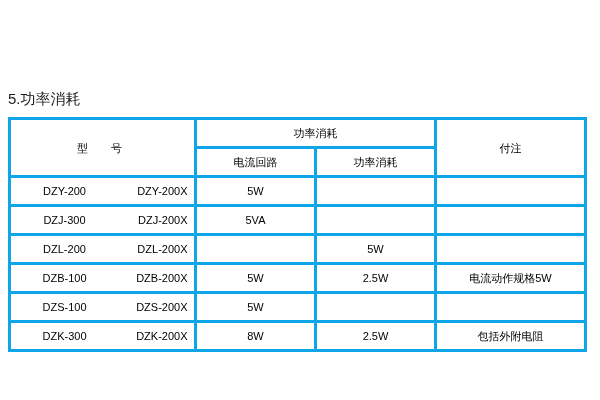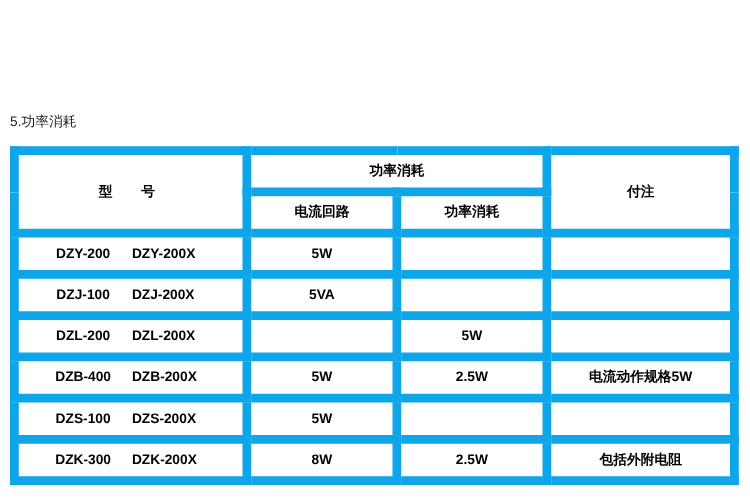--- a/index.html
+++ b/index.html
@@ -17,43 +17,43 @@
   .page {
     position: relative;
     width: 600px;
     height: 400px;
     box-sizing: border-box;
   }
   .section-title {
     position: absolute;
     left: 8px;
     top: 92px;
-    font-size: 11px;
+    font-size: 15px;
     line-height: 13px;
     color: #1a1a1a;
     white-space: nowrap;
   }
   .table-wrap {
     position: absolute;
     left: 8px;
     top: 117px;
     width: 576px;
   }
   table.spec {
     border-collapse: collapse;
     width: 576px;
     table-layout: fixed;
     font-size: 11px;
     color: #000000;
   }
   table.spec td, table.spec th {
-    border: 7px solid #0ea5e9;
+    border: 3px solid #0ea5e9;
     text-align: center;
     vertical-align: middle;
-    font-weight: bold;
+    font-weight: normal;
     padding: 0;
     height: 26px;
     line-height: 14px;
   }
   .col-model { width: 186px; }
   .col-volt { width: 120px; }
   .col-curr { width: 120px; }
   .col-note { width: 150px; }
 
   .hdr-model {
@@ -66,21 +66,21 @@
   }
   .model-cell .m1 {
     display: inline-block;
     min-width: 78px;
     text-align: center;
     padding-left: 8px;
   }
   .model-cell .m2 {
     display: inline-block;
     min-width: 84px;
-    text-align: left;
+    text-align: right;
   }
   .note-cell {
     white-space: nowrap;
   }
 </style>
 </head>
 <body>
 
 <div class="page">
 
@@ -106,33 +106,33 @@
         </tr>
       </thead>
       <tbody>
         <tr>
           <td class="model-cell"><span class="m1">DZY-200</span><span class="m2">DZY-200X</span></td>
           <td>5W</td>
           <td></td>
           <td class="note-cell"></td>
         </tr>
         <tr>
-          <td class="model-cell"><span class="m1">DZJ-100</span><span class="m2">DZJ-200X</span></td>
+          <td class="model-cell"><span class="m1">DZJ-300</span><span class="m2">DZJ-200X</span></td>
           <td>5VA</td>
           <td></td>
           <td class="note-cell"></td>
         </tr>
         <tr>
           <td class="model-cell"><span class="m1">DZL-200</span><span class="m2">DZL-200X</span></td>
           <td></td>
           <td>5W</td>
           <td class="note-cell"></td>
         </tr>
         <tr>
-          <td class="model-cell"><span class="m1">DZB-400</span><span class="m2">DZB-200X</span></td>
+          <td class="model-cell"><span class="m1">DZB-100</span><span class="m2">DZB-200X</span></td>
           <td>5W</td>
           <td>2.5W</td>
           <td class="note-cell">电流动作规格5W</td>
         </tr>
         <tr>
           <td class="model-cell"><span class="m1">DZS-100</span><span class="m2">DZS-200X</span></td>
           <td>5W</td>
           <td></td>
           <td class="note-cell"></td>
         </tr>

